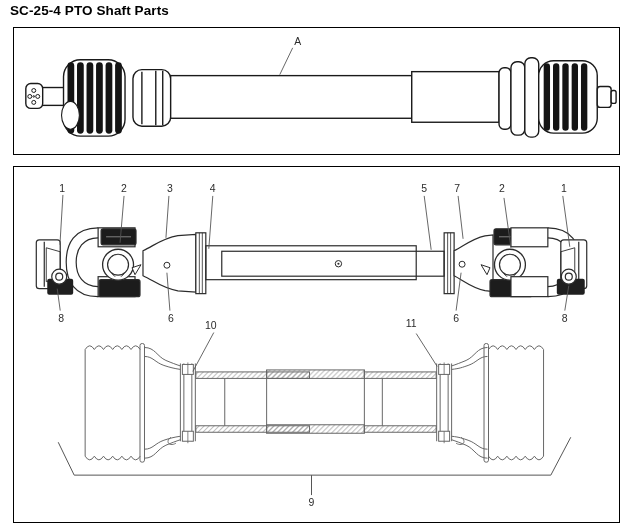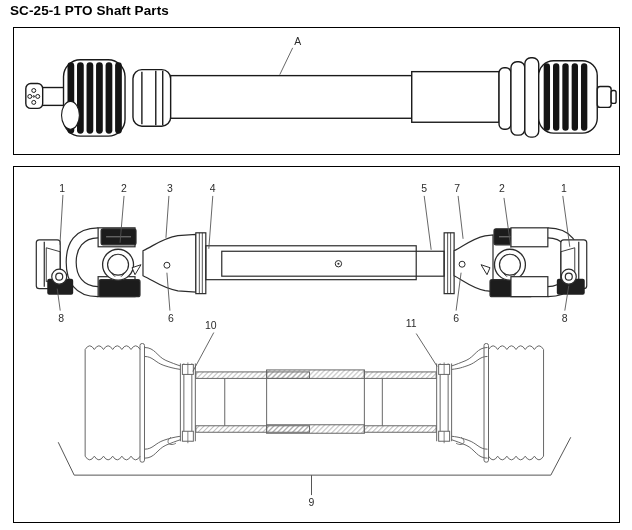--- a/index.html
+++ b/index.html
@@ -12,21 +12,21 @@
   .panel-a{left:13px;top:27px;width:607px;height:128px;}
   .panel-b{left:13px;top:166px;width:607px;height:357px;}
   .panel svg{display:block;}
   text{font-family:"Liberation Sans", sans-serif;}
 </style>
 </head>
 <body>
 
 <div class="stage">
 
-  <div class="fig-title">SC-25-1 PTO Shaft Parts</div>
+  <div class="fig-title">SC-25-4 PTO Shaft Parts</div>
 
   <div class="panel panel-a">
     <svg width="604" height="125" viewBox="0 0 605 126">
       <g fill="none" stroke="#1a1a1a" stroke-width="1.4">
 
         <g>
           <rect x="26" y="60" width="24" height="18" fill="#fff"></rect>
           <rect x="10" y="56" width="17" height="25" rx="5" fill="#fff"></rect>
           <circle cx="18" cy="63" r="2" stroke-width="1"></circle>
           <circle cx="14" cy="69" r="2" stroke-width="1"></circle>

